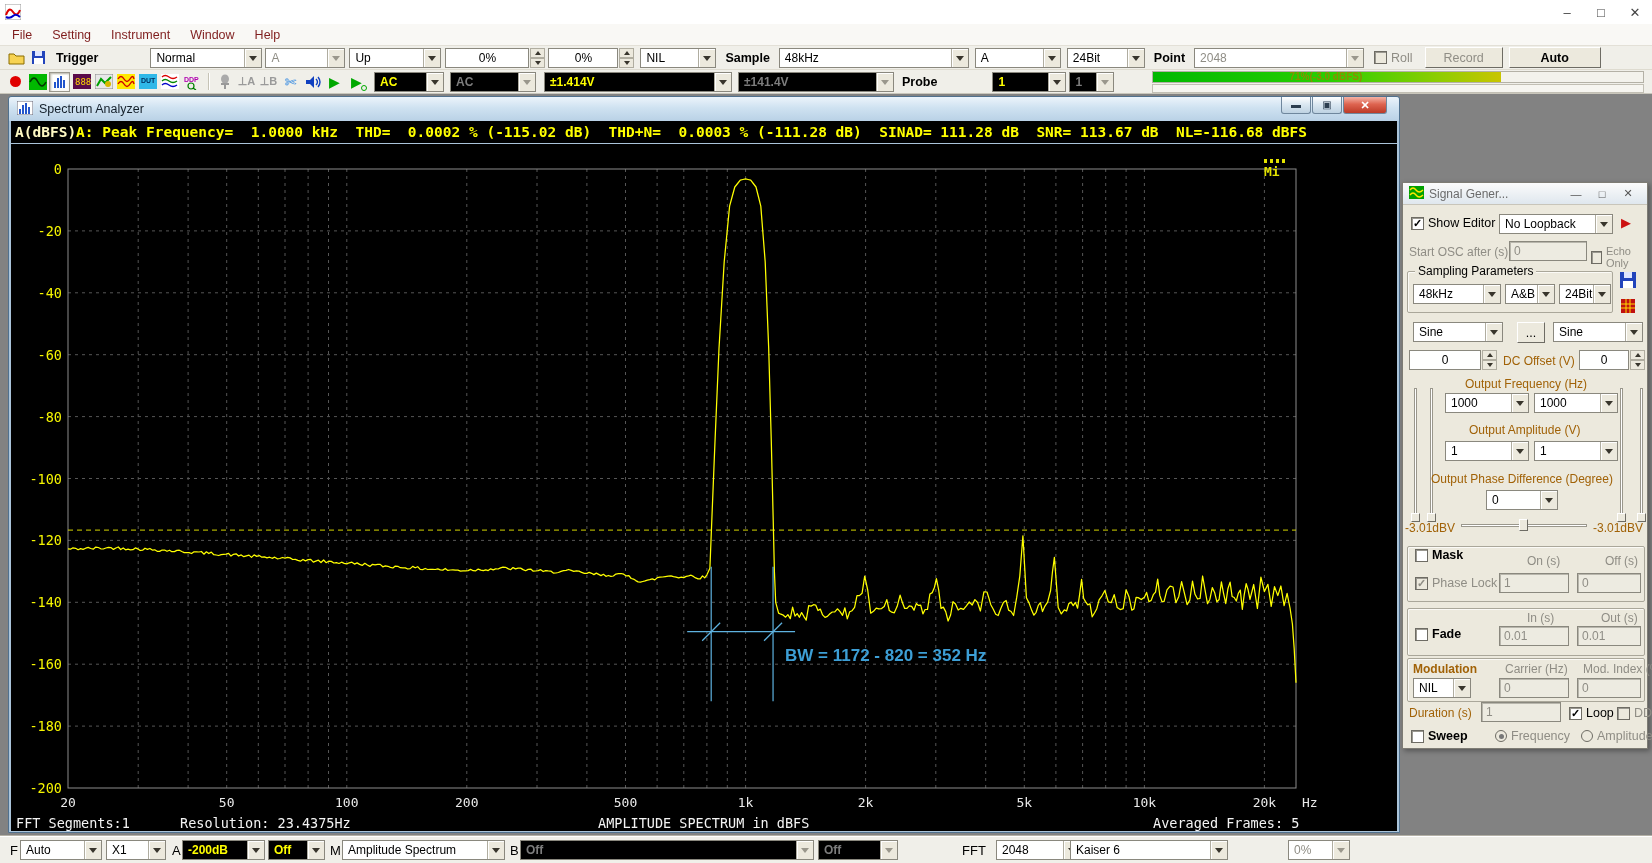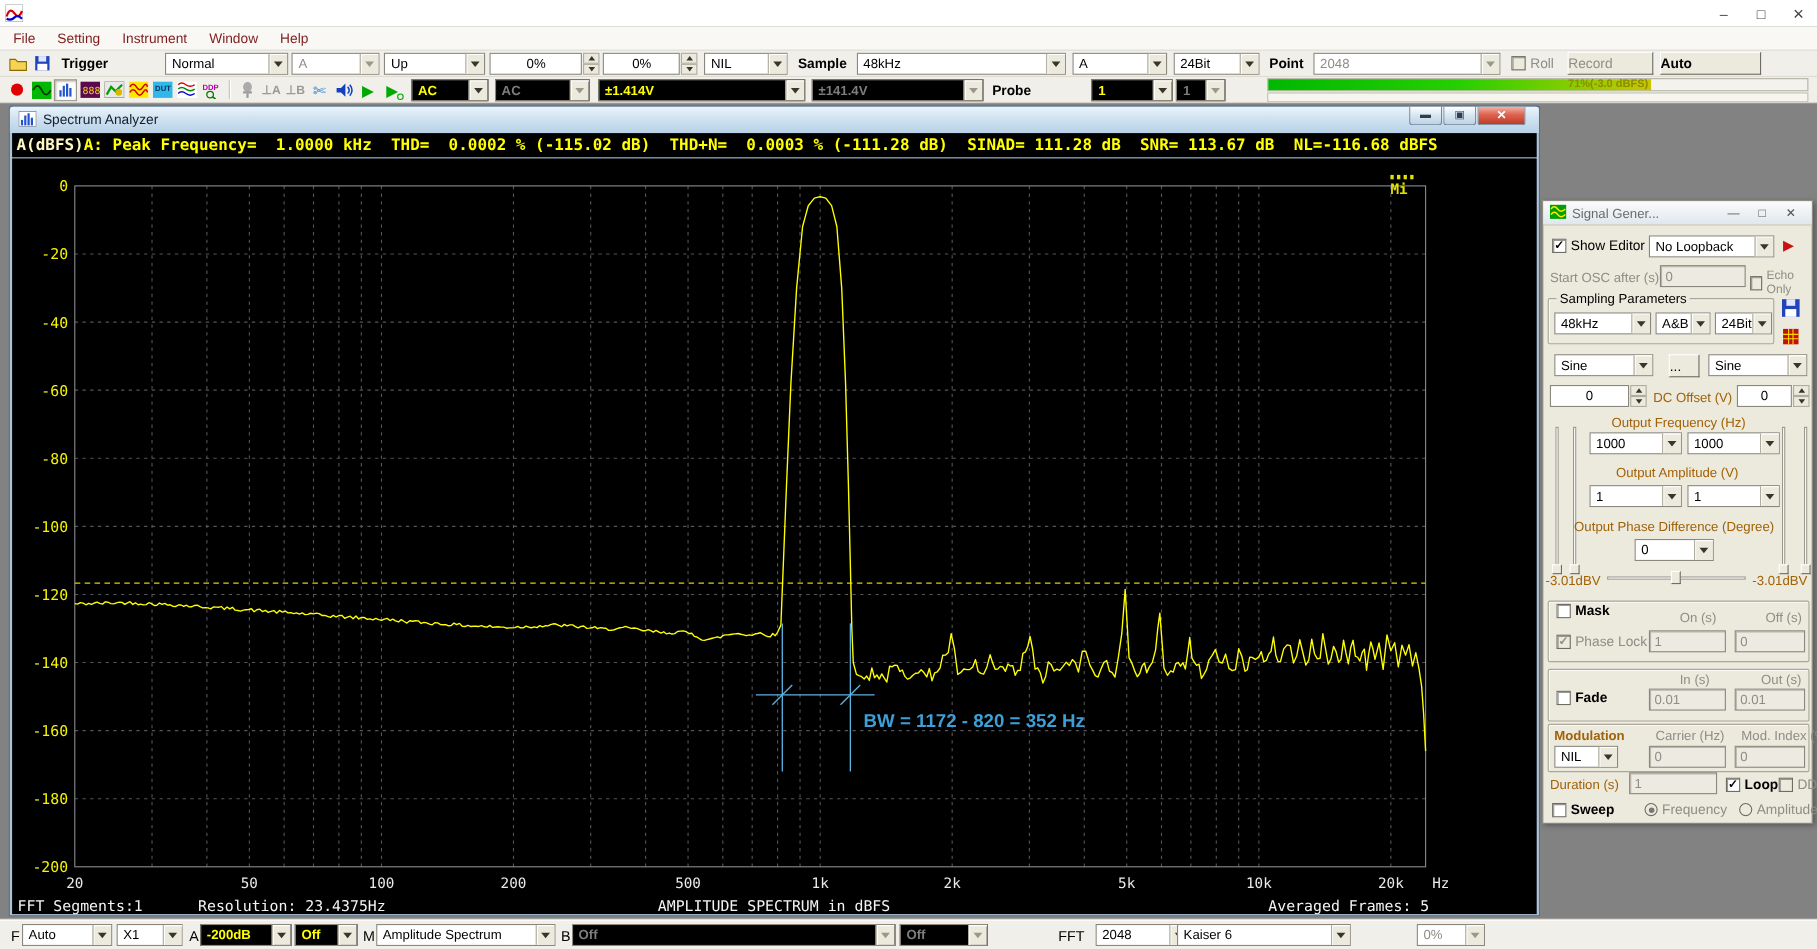--- a/index.html
+++ b/index.html
@@ -33,37 +33,37 @@
   .combo.dis .ca::after {border-top-color:#9a978c}
 
   .spin {height:20px;display:flex;flex:none}
   .spin .sv {border:1px solid #8a887e;background:#fff;display:flex;align-items:center;justify-content:center;font-size:12px;flex:1}
   .spin .sb {width:15px;display:flex;flex-direction:column;margin-left:1px}
   .spin .sb i {flex:1;background:#ece9dd;border:1px solid #b0ada0;display:flex;align-items:center;justify-content:center}
   .spin .sb i::after {content:'';border:3px solid transparent}
   .spin .sb i.up::after {border-bottom:4px solid #38352c;margin-top:-3px}
   .spin .sb i.dn::after {border-top:4px solid #38352c;margin-bottom:-3px}
 
-  .btn3d {height:21px;border:1px solid;border-color:#ffffff #6e6c64 #6e6c64 #ffffff;background:#ece9dd;font-size:12.5px;display:flex;align-items:center;justify-content:flex-start;color:#000;flex:none}
+  .btn3d {height:21px;border:1px solid;border-color:#ffffff #6e6c64 #6e6c64 #ffffff;background:#ece9dd;font-size:12.5px;display:flex;align-items:center;justify-content:center;color:#000;flex:none}
   .btn3d.dis {color:#908e86}
 
   .cbx {display:flex;align-items:center;gap:4px;font-size:12.5px;color:#000;flex:none}
   .cbx .box {width:13px;height:13px;background:#fff;border:1px solid #6e6c64;box-shadow:inset 1px 1px 0 #9a9890;display:flex;align-items:center;justify-content:center;font-size:11px;font-weight:bold;color:#000;line-height:1}
   .cbx.dis {color:#8f8d85}
   .cbx.dis .box {background:#ece9dd;color:#8f8d85}
 
   .radio {display:flex;align-items:center;gap:4px;font-size:12.5px;flex:none}
   .radio .dot {width:12px;height:12px;border-radius:50%;background:#fff;border:1px solid #6e6c64;display:flex;align-items:center;justify-content:center}
   .radio.dis {color:#8f8d85}
   .radio.dis .dot {background:#ece9dd}
   .radio.sel .dot::after {content:'';width:5px;height:5px;border-radius:50%;background:#777}
 
   .meter-wrap {margin-left:38px;width:492px;height:22px;position:relative;flex:none}
   .meter-track {position:absolute;left:0;top:0;width:100%;height:12px;border:1px solid #b4b1a6;background:#f3f2ec}
-  .meter-fill {position:absolute;left:0;top:0;height:100%;background:linear-gradient(90deg,#00b800,#27cf00 50%,#8ecd00 82%,#c9c500);display:flex;align-items:center;justify-content:flex-end}
+  .meter-fill {position:absolute;left:0;top:0;height:100%;background:linear-gradient(90deg,#00b800,#27cf00 50%,#8ecd00 82%,#c9c500);display:flex;align-items:center;justify-content:center}
   .meter-text {font-size:10px;font-weight:bold;color:#8c8c00;padding-right:3px;white-space:nowrap}
   .meter-track2 {position:absolute;left:0;top:13px;width:100%;height:9px;border:1px solid #c2bfb4;background:#f6f5f0}
 
   
   .workspace {position:absolute;top:94px;left:0;width:1652px;height:742px;background:#828282}
 
   
   .spec-win {position:absolute;left:8px;top:2px;width:1392px;height:737px;border:1px solid #51718e;background:#aac4da;border-radius:3px 3px 0 0}
   .sw-title {height:24px;background:linear-gradient(#ecf4fb,#cfe2f1 45%,#b9d1e6);display:flex;align-items:center;padding:0 8px;border-radius:3px 3px 0 0}
   .sw-title .t {margin-left:6px;font-size:12.5px;color:#15202b}
@@ -620,21 +620,21 @@
       <div class="field dis" style="left:174px;top:473px;width:64px">
           <span>0</span>
         </div>
 
       <span class="lab" style="left:6px;top:501px">Duration (s)</span>
       <div class="field dis" style="left:78px;top:497px;width:80px">
           <span>1</span>
         </div>
       <div class="cbx" style="position:absolute;left:166px;top:501px">
           <span class="box">✓</span>
-          <span style="font-weight:bold">Loop</span>
+          <span style="font-weight:normal">Loop</span>
         </div>
       <div class="cbx dis" style="position:absolute;left:214px;top:501px">
           <span class="box"></span>
           <span>DDS</span>
         </div>
 
       <div class="cbx" style="position:absolute;left:8px;top:524px">
           <span class="box"></span>
           <span style="font-weight:bold">Sweep</span>
         </div>

